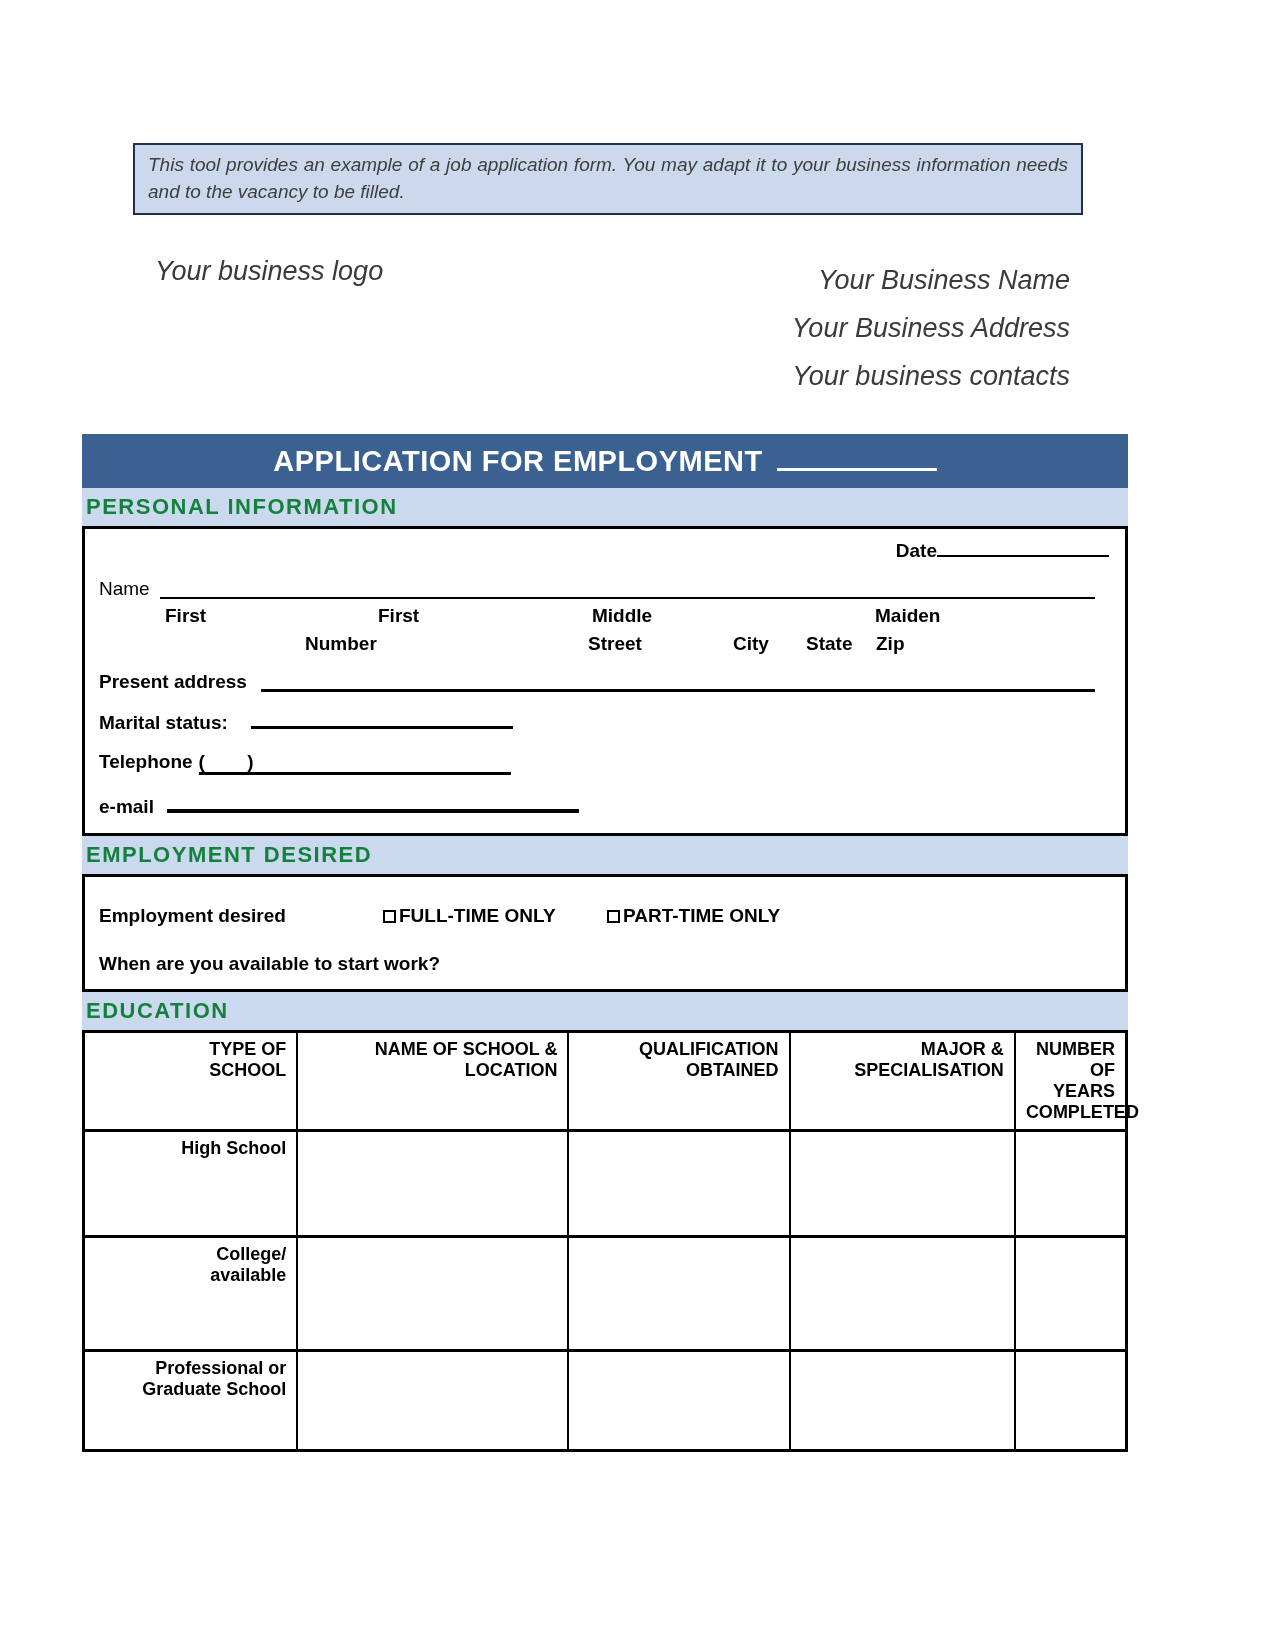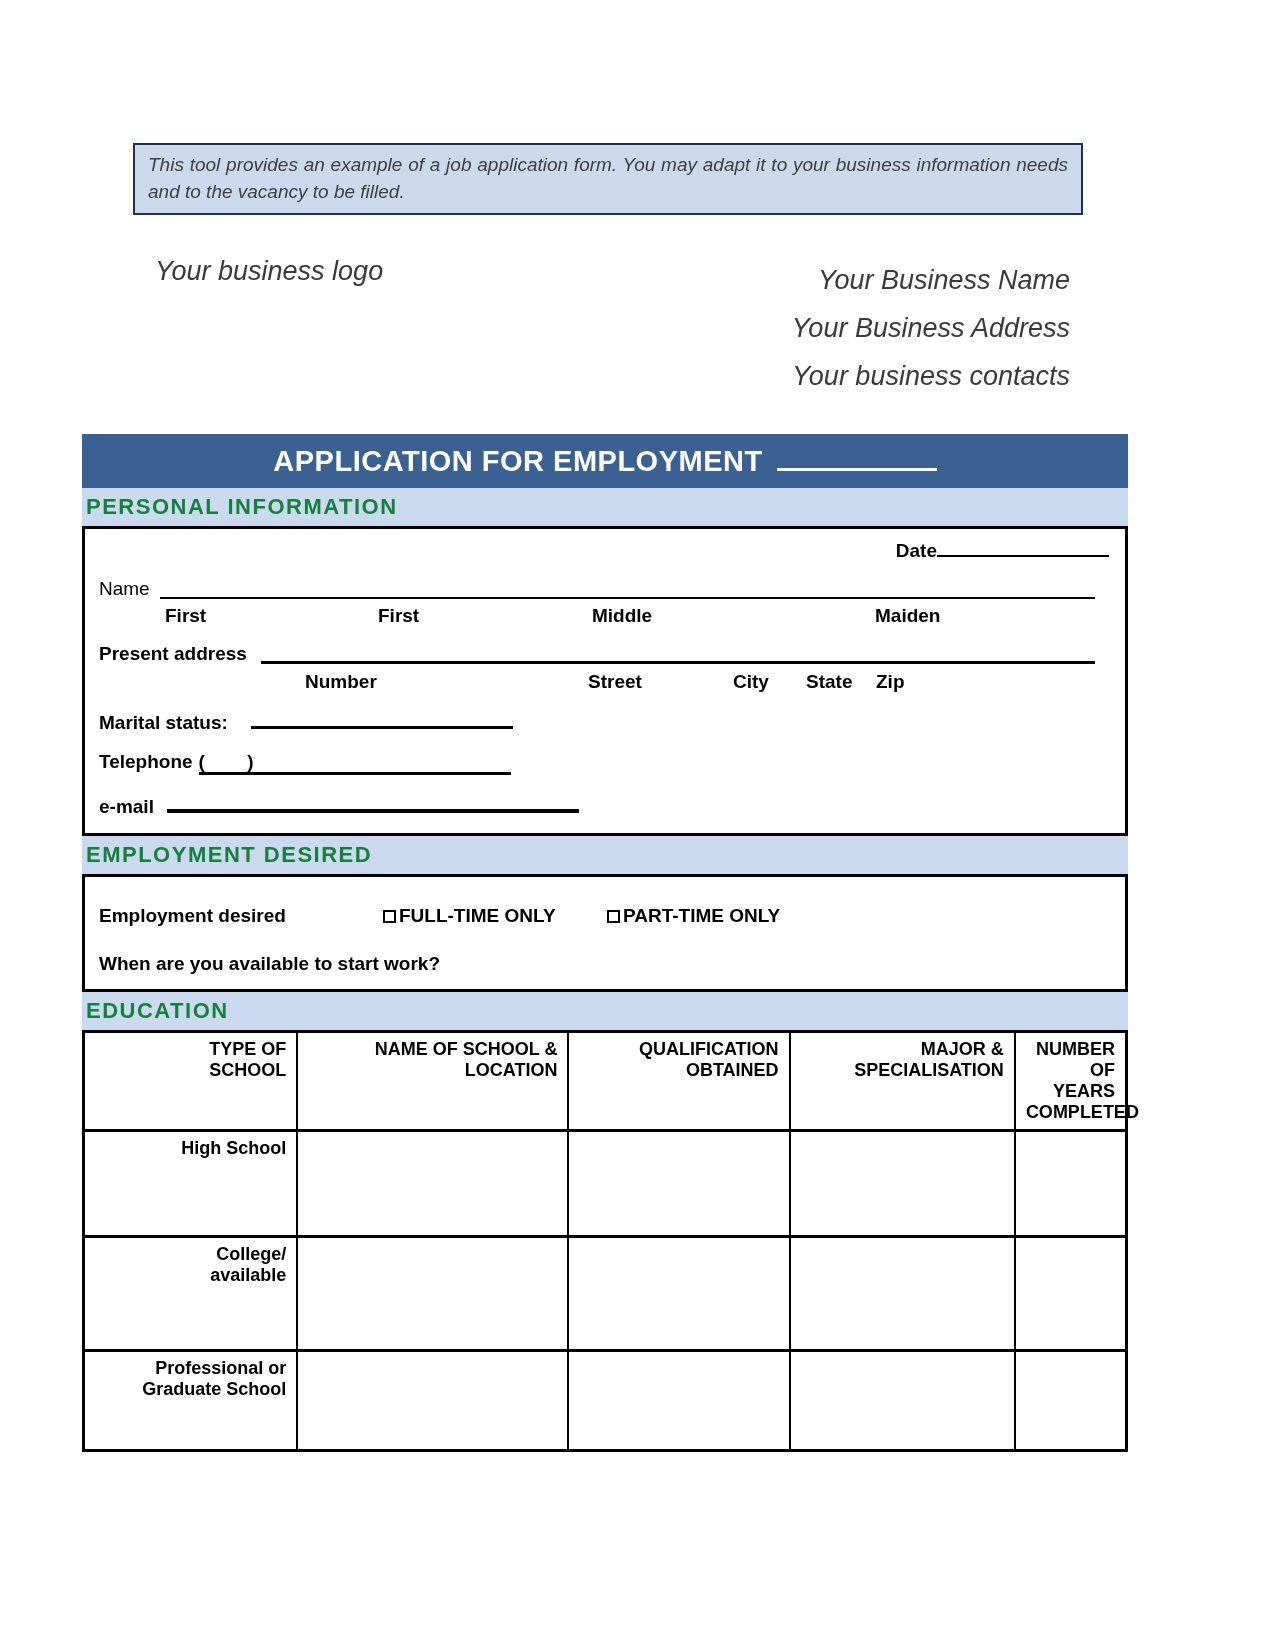--- a/index.html
+++ b/index.html
@@ -119,30 +119,30 @@
     <div class="row name-row flexrow">
       <span>Name</span>
       <span class="flexfill"></span>
     </div>
     <div class="row sublabels">
       <span style="left:66px;">First</span>
       <span style="left:279px;">First</span>
       <span style="left:493px;">Middle</span>
       <span style="left:776px;">Maiden</span>
     </div>
-    <div class="row addr-row flexrow">
-      <span class="bold">Present address</span>
-      <span class="flexfill"></span>
-    </div>
     <div class="row sublabels">
       <span style="left:206px;">Number</span>
       <span style="left:489px;">Street</span>
       <span style="left:634px;">City</span>
       <span style="left:707px;">State</span>
       <span style="left:777px;">Zip</span>
+    </div>
+    <div class="row addr-row flexrow">
+      <span class="bold">Present address</span>
+      <span class="flexfill"></span>
     </div>
     <div class="row marital-row">
       <span class="bold">Marital status:</span>
       <span class="fill thick" style="width:262px; margin-left:18px;"></span>
     </div>
     <div class="row phone-row">
       <span class="bold">Telephone</span><span class="phone-line">(        )</span>
     </div>
     <div class="row email-row">
       <span class="bold">e-mail</span>

